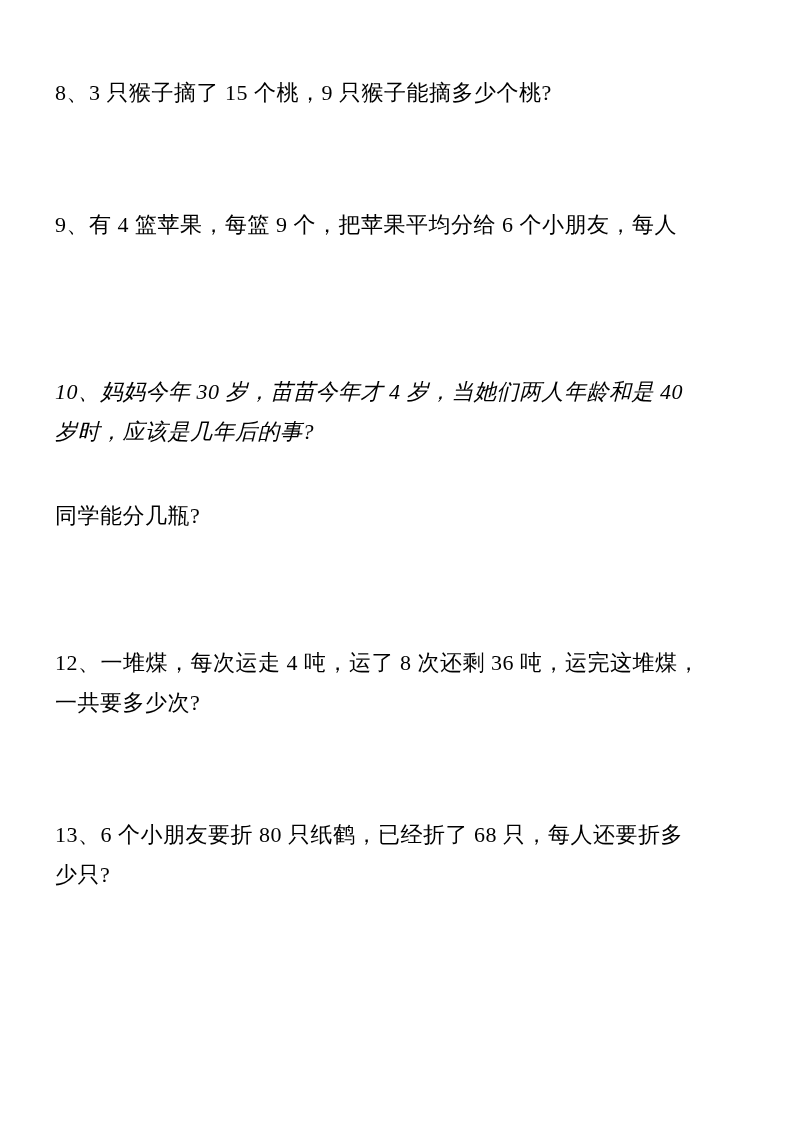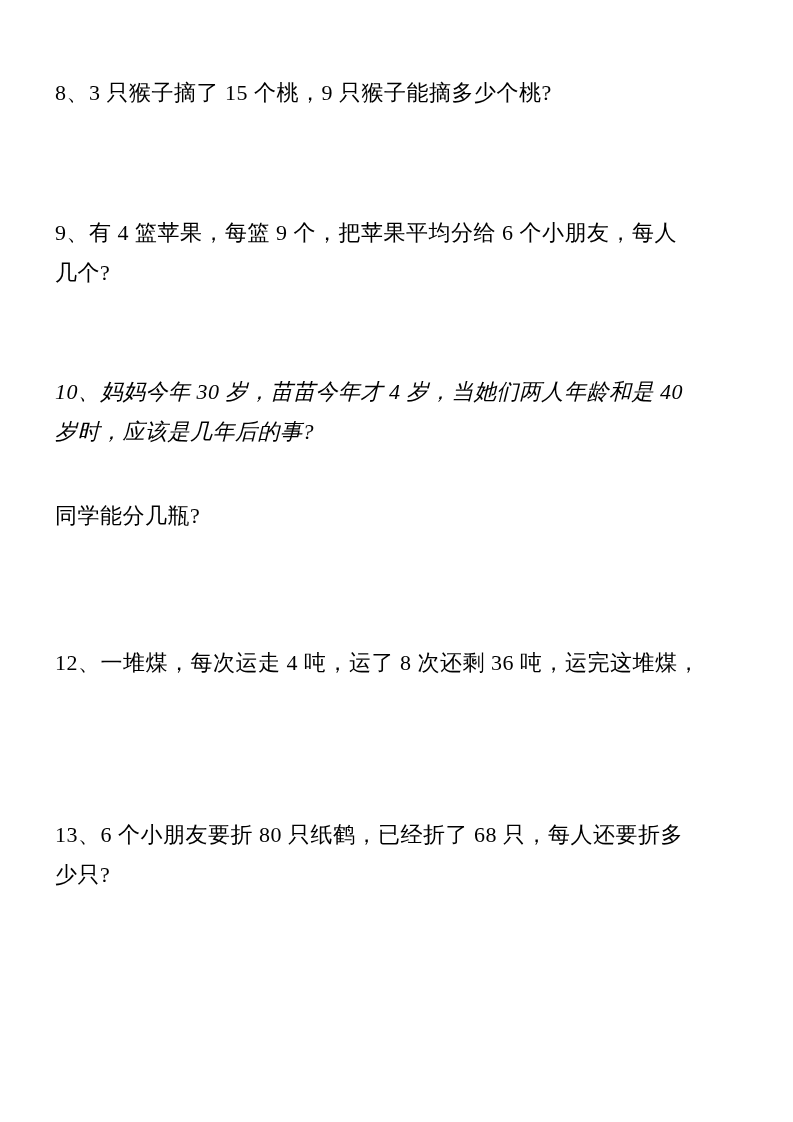--- a/index.html
+++ b/index.html
@@ -23,51 +23,51 @@
     font-size: 22px;
     line-height: 40px;
     font-weight: normal;
   }
   .problem .line {
     white-space: nowrap;
     letter-spacing: 0.5px;
   }
   
   .p8  { top: 73px;  }
-  .p9  { top: 213px; }
+  .p9  { top: 205px; }
   .p10 { top: 372px; font-style: italic; }
   .p11 { top: 496px; }
   .p12 { top: 643px; }
   .p13 { top: 815px; }
 </style>
 </head>
 <body>
 
 <div class="page">
 
   <section class="problem p8">
     <div class="line">8、3 只猴子摘了 15 个桃，9 只猴子能摘多少个桃?</div>
   </section>
 
   <section class="problem p9">
     <div class="line">9、有 4 篮苹果，每篮 9 个，把苹果平均分给 6 个小朋友，每人</div>
-    <div class="line">几个?</div>
   </section>
 
   <section class="problem p10">
     <div class="line">10、妈妈今年 30 岁，苗苗今年才 4 岁，当她们两人年龄和是 40</div>
     <div class="line">岁时，应该是几年后的事?</div>
   </section>
 
   <section class="problem p11">
     <div class="line">同学能分几瓶?</div>
   </section>
 
   <section class="problem p12">
     <div class="line">12、一堆煤，每次运走 4 吨，运了 8 次还剩 36 吨，运完这堆煤，</div>
+    <div class="line">一共要多少次?</div>
   </section>
 
   <section class="problem p13">
     <div class="line">13、6 个小朋友要折 80 只纸鹤，已经折了 68 只，每人还要折多</div>
     <div class="line">少只?</div>
   </section>
 
 </div>
 
 </body></html>

